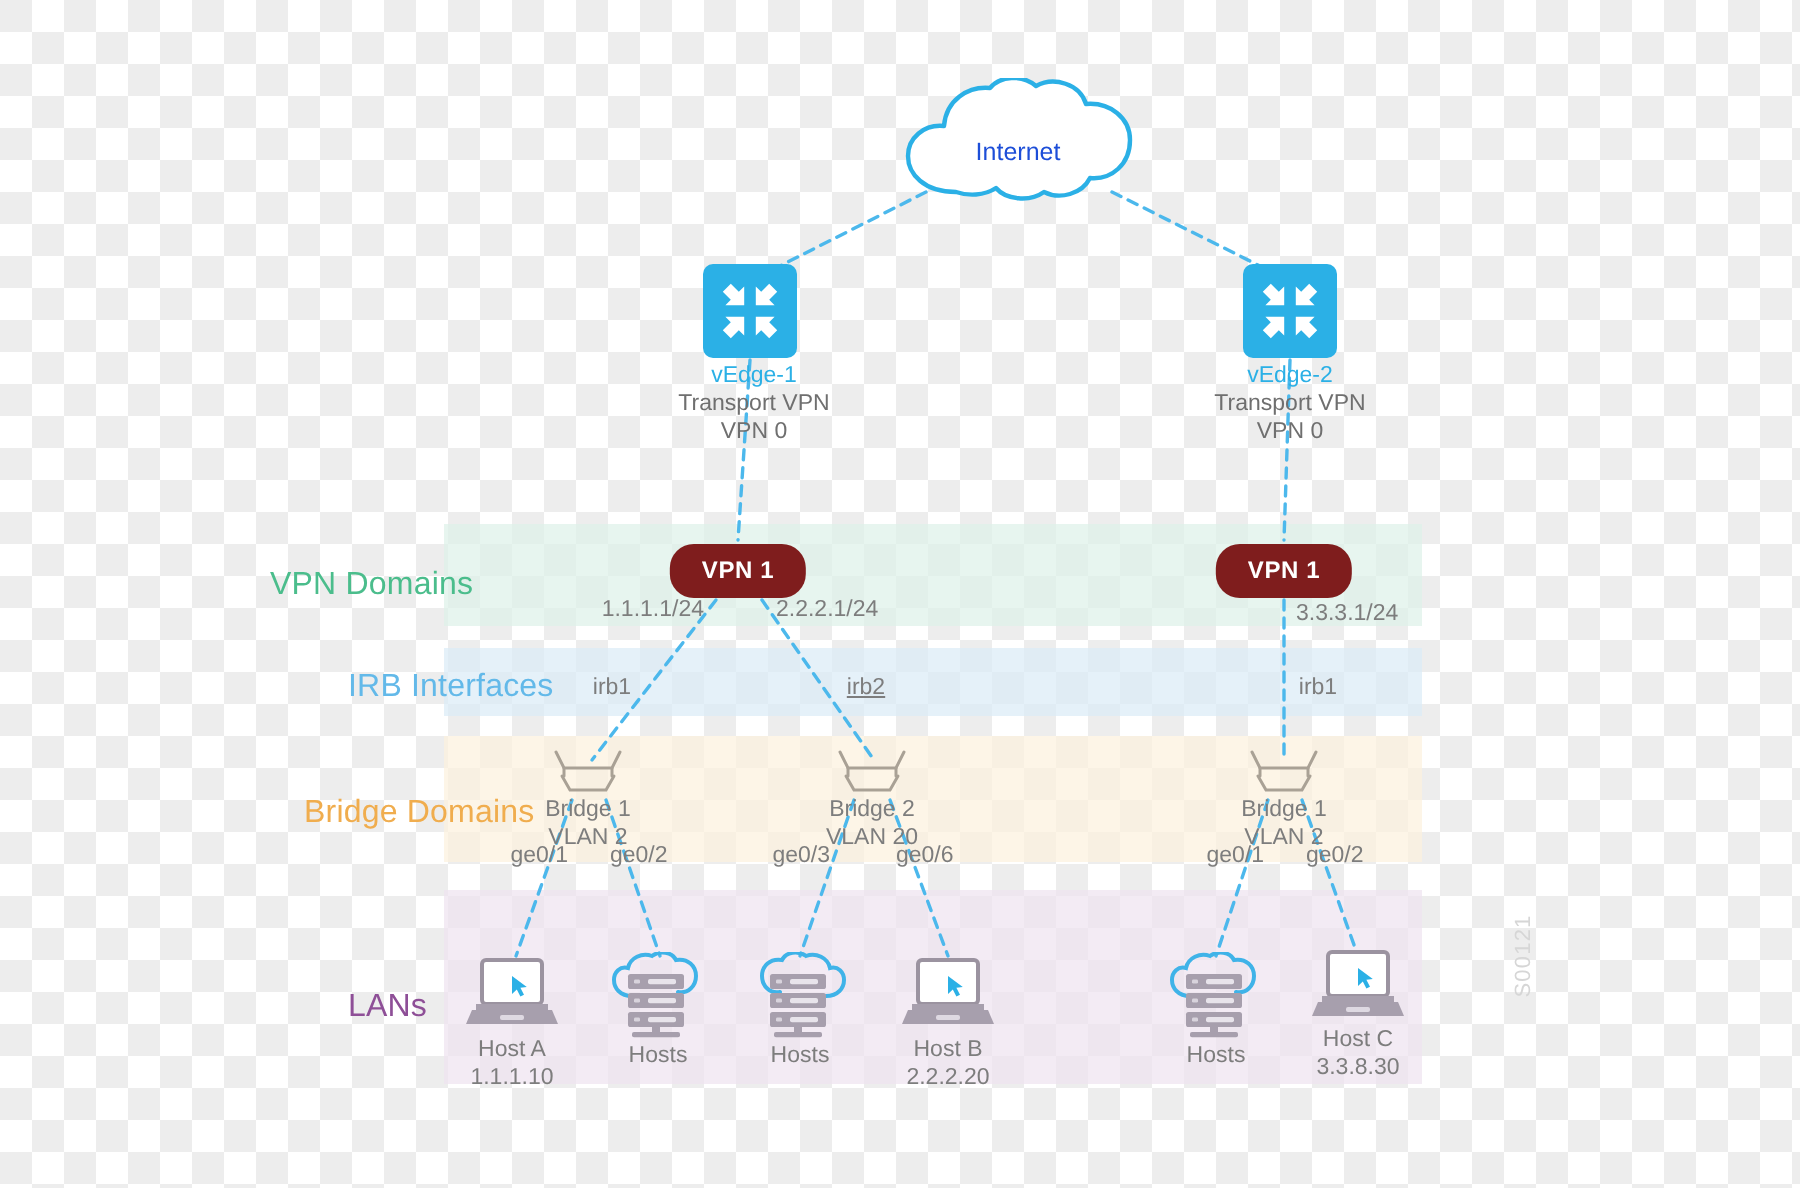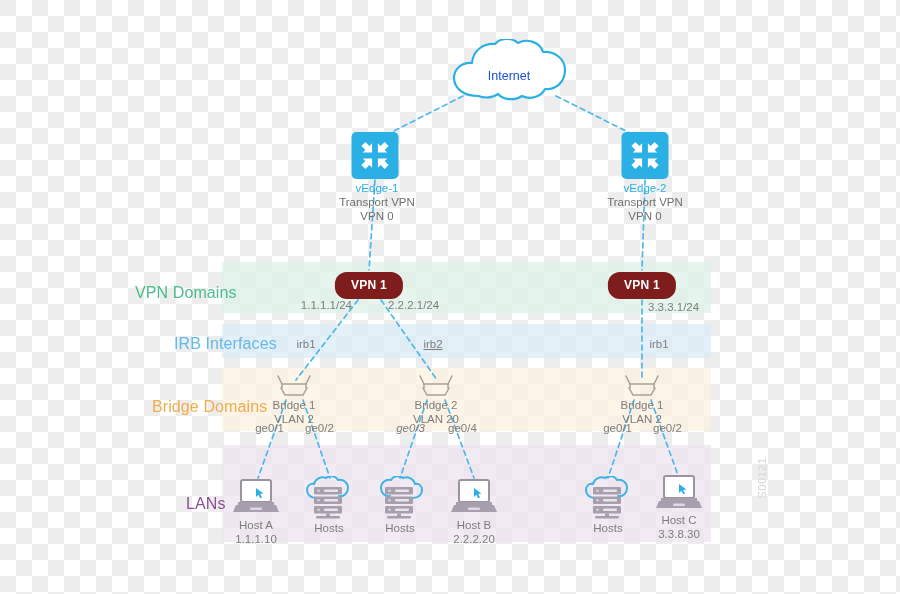--- a/index.html
+++ b/index.html
@@ -43,21 +43,21 @@
     position: absolute;
     right: 718px;
     transform: translate(0, -50%);
     font-size: 16px;
     white-space: nowrap;
     letter-spacing: .1px;
   }
   .bl-vpn    { top: 293px; color: #4bbd8c; left: 135px; right: auto; }
   .bl-irb    { top: 344px; color: #63b9e9; left: 154px; right: auto; margin-left: 20px; }
   .bl-bridge { top: 407px; color: #f0ad4e; left: 128px; right: auto; margin-left: 24px; }
-  .bl-lan    { top: 504px; color: #8e4f97; left: 186px; right: auto; }
+  .bl-lan    { top: 504px; color: #8e4f97; left: 174px; right: auto; }
 
   
   .internet-label {
     position: absolute;
     left: 509px;
     top: 69px;
     transform: translate(-50%, 0);
     font-size: 12.5px;
     color: #1d4ed8;
   }
@@ -264,22 +264,22 @@
       </g>
     </svg>
   </div>
   <div class="txt" style="left:642px; top:398px;">
     <span>Bridge 1</span><br>
     <span>VLAN 2</span>
   </div>
 
   <div class="txt left" style="left:284px; top:421px;">ge0/1</div>
   <div class="txt right" style="left:305px; top:421px;">ge0/2</div>
-  <div class="txt left" style="left:425px; top:421px;font-style:italic;">ge0/3</div>
-  <div class="txt right" style="left:448px; top:421px;">ge0/4</div>
+  <div class="txt left" style="left:415px; top:421px;">ge0/3</div>
+  <div class="txt right" style="left:448px; top:421px;">ge0/6</div>
   <div class="txt left" style="left:632px; top:421px;">ge0/1</div>
   <div class="txt right" style="left:653px; top:421px;">ge0/2</div>
 
   <div class="icon-abs" style="left:256px; top:478px;">
     <svg width="48" height="38" viewBox="0 0 48 38">
       <rect x="9" y="2" width="30" height="22" rx="2" fill="#ffffff" stroke="#9b93a0" stroke-width="2"></rect>
       <path d="M4 27 L44 27 L47 34 L1 34 Z" fill="#a79fad"></path>
       <rect x="18" y="29.5" width="12" height="2.5" rx="1" fill="#ded9e2"></rect>
       <rect x="6" y="24" width="36" height="3" fill="#a79fad"></rect>
       <path d="M24 10 L24 19 L26.4 16.7 L28.2 20.3 L30 19.4 L28.2 15.9 L31.4 15.5 Z" fill="#2bb0e6"></path>

